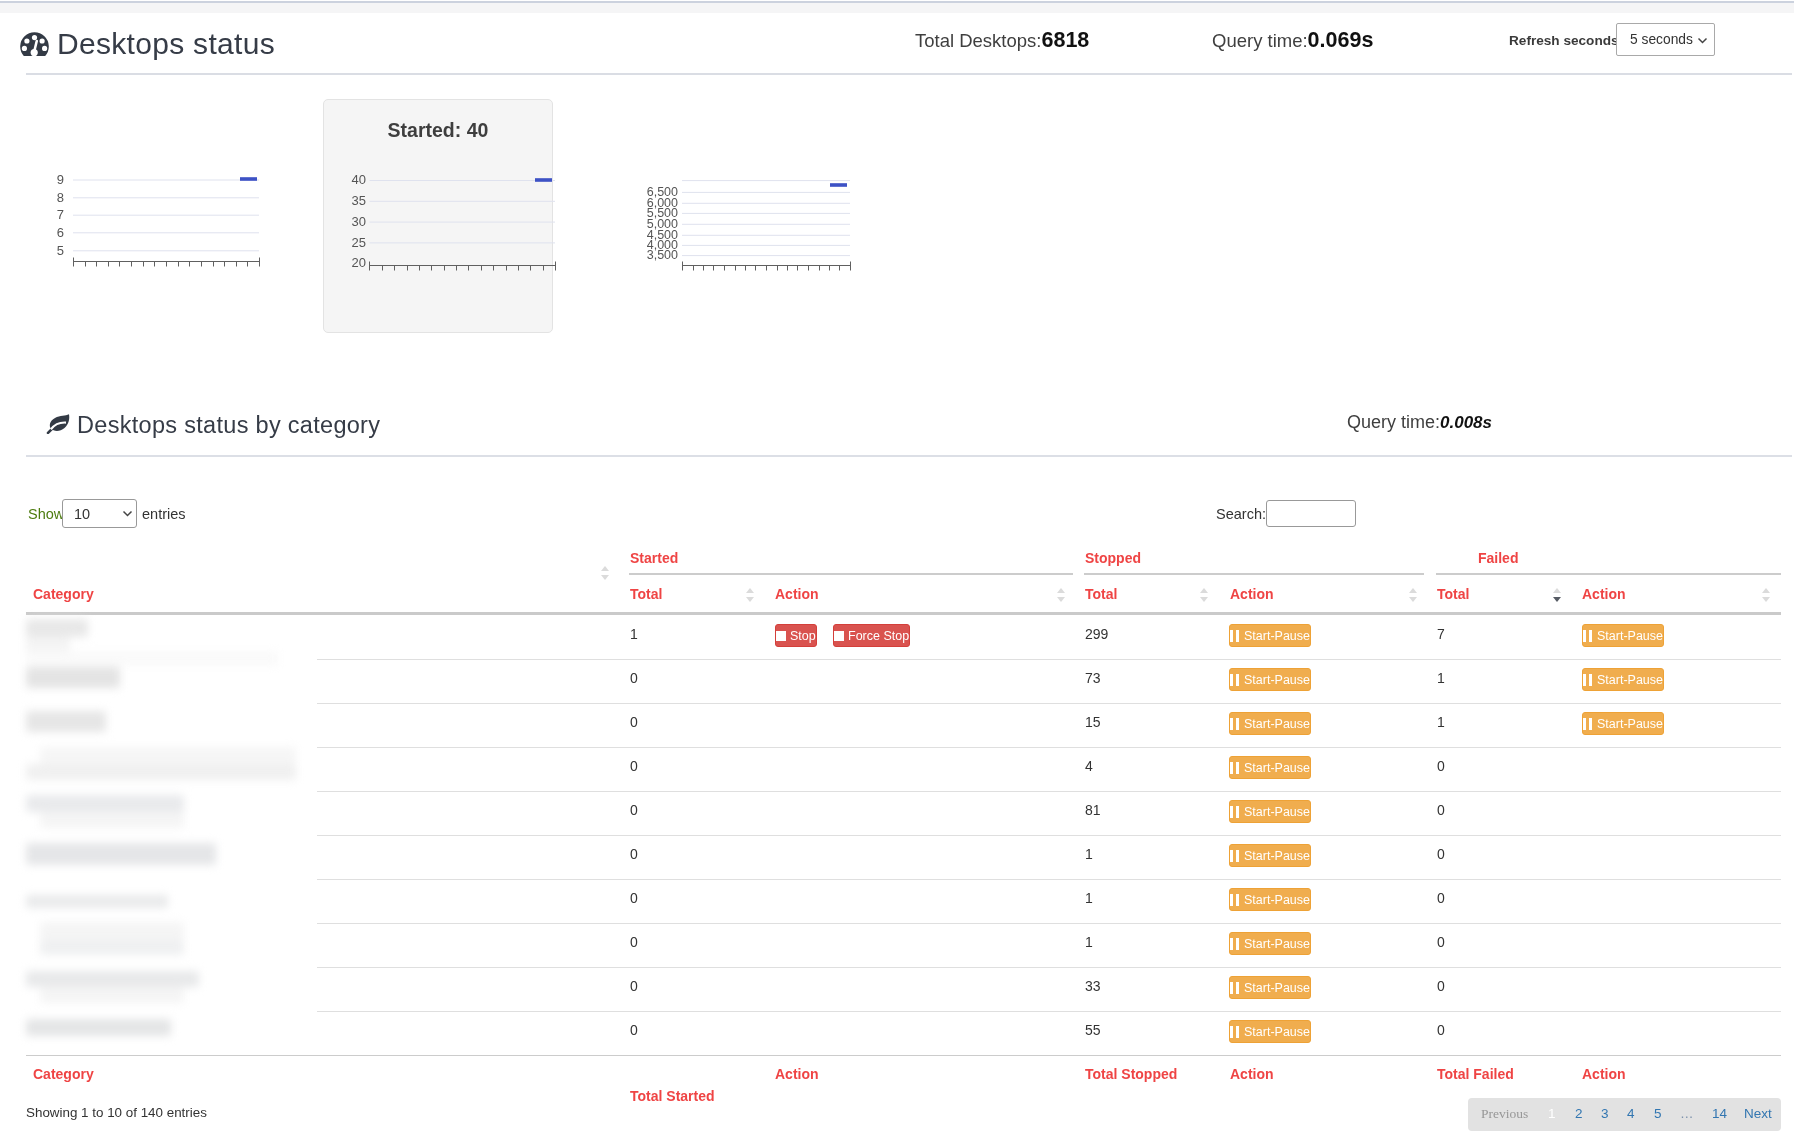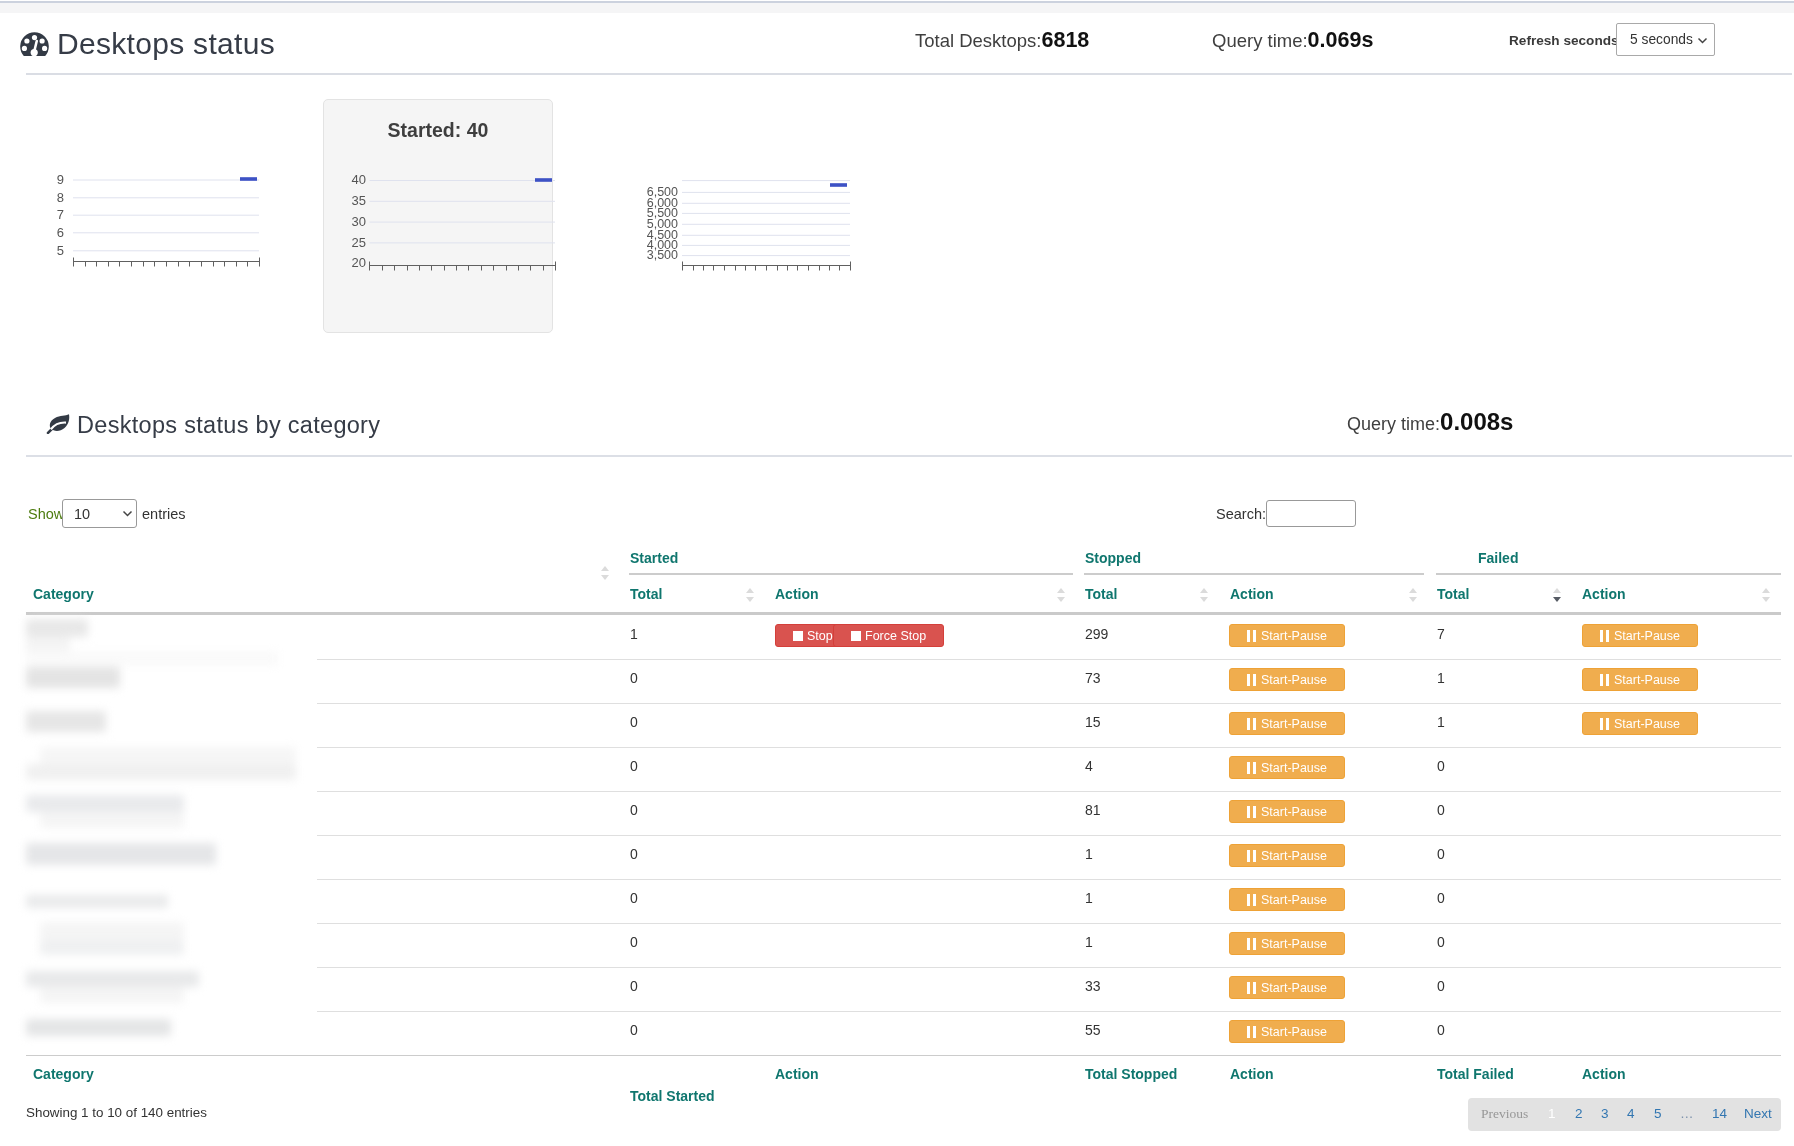--- a/index.html
+++ b/index.html
@@ -1,27 +1,27 @@
 <!DOCTYPE html>
 <html><head>
 <meta charset="utf-8">
 <style>
   * { margin:0; padding:0; box-sizing:border-box; }
   html,body { background:#fff; }
   body { font-family:"Liberation Sans", sans-serif; }
   #page { position:relative; width:1794px; height:1146px; overflow:hidden; background:#fff; }
   .abs { position:absolute; }
   .hline { position:absolute; }
-  .btn { position:absolute; display:flex; align-items:center; color:#fff; border-radius:3px; font-size:12.5px; height:23px; padding:0 17px; white-space:nowrap; }
+  .btn { position:absolute; display:flex; align-items:center; color:#fff; border-radius:3px; font-size:12.5px; height:23px; padding:0 0; white-space:nowrap; }
   .btn-danger { background:#d9534f; border:1px solid #d43f3a; }
   .btn-warning { background:#f0ad4e; border:1px solid #eea236; }
   .ic-stop { width:10px; height:10px; background:#fff; margin-right:4px; }
   .ic-pause { width:9px; height:12px; margin-right:5px;
     background:linear-gradient(to right,#fff 0 3px,transparent 3px 6px,#fff 6px 9px); }
-  .th { position:absolute; font-weight:bold; font-size:14px; color:#0f766e; }
+  .th { position:absolute; font-weight:bold; font-size:14px; color:#ef4444; }
   .num { position:absolute; font-size:14px; color:#333; }
   .s-up { position:absolute; width:0; height:0; border-left:4px solid transparent; border-right:4px solid transparent; border-bottom:5px solid #dbdbdb; }
   .s-dn { position:absolute; width:0; height:0; border-left:4px solid transparent; border-right:4px solid transparent; border-top:5px solid #dbdbdb; }
   .blob { position:absolute; border-radius:2px; }
   .blobwrap { position:absolute; left:0; top:616px; width:320px; height:438px; filter:blur(4px); }
   .card { position:absolute; top:99px; height:234px; border-radius:5px; }
   .ctitle { position:absolute; top:19px; width:100%; text-align:center; font-weight:bold; font-size:19.5px; color:#3e3e3e; }
   .pgn { position:absolute; font-size:13.5px; }
 </style>
 </head>
@@ -172,21 +172,21 @@
     </g>
     <rect x="209" y="84.2" width="17" height="3.6" fill="#3d52c5"></rect>
     </svg>
 
   <svg class="abs" style="left:46px;top:413px;" width="25" height="21" viewBox="0 0 25 21">
     <path d="M23 1.2 C23.8 5.5 23 11 18.5 15 C14 19 7.8 18.6 5.2 15.8 C2.7 13.1 3.4 7.8 9 4.9 C14.2 2.2 19.5 3 23 1.2 Z" fill="#333a45"></path>
     <path d="M2 19.9 L7.4 14.5" stroke="#333a45" stroke-width="2.6" stroke-linecap="round"></path>
     <path d="M4.9 16.4 C8.6 11.4 13.6 9.2 20 9.6" stroke="#fff" stroke-width="2.1" fill="none"></path>
   </svg>
   <div class="abs" style="left:77px;top:412px;font-size:23.5px;line-height:26px;letter-spacing:0.3px;color:#363c47;">Desktops status by category</div>
-  <div class="abs" style="left:1347px;top:410px;font-size:18px;line-height:24px;color:#3f3f3f;">Query time:<b style="font-size:24px;color:#111;">0.008s</b></div>
+  <div class="abs" style="left:1347px;top:410px;font-size:18px;line-height:24px;color:#3f3f3f;">Query time:<b style="font-size:17px;color:#111;font-style:italic;">0.008s</b></div>
   <div class="hline" style="left:26px;top:455px;width:1766px;height:2px;background:#dcdfe6;"></div>
 
   <div class="abs" style="left:28px;top:506px;font-size:14.5px;color:#4d7c0f;">Show</div>
   <div class="abs" style="left:62px;top:499px;width:75px;height:29px;border:1px solid #999;border-radius:3px;background:#fff;"></div>
   <div class="abs" style="left:74px;top:506px;font-size:14.5px;color:#333;">10</div>
   <svg class="abs" style="left:122px;top:510px;" width="11" height="8" viewBox="0 0 11 8">
       <path d="M1.5 1.5 L5.5 5.5 L9.5 1.5" stroke="#444" stroke-width="1.5" fill="none"></path>
     </svg>
   <div class="abs" style="left:142px;top:506px;font-size:14.5px;color:#333;">entries</div>
   <div class="abs" style="left:1216px;top:506px;font-size:14.5px;color:#333;">Search:</div>

